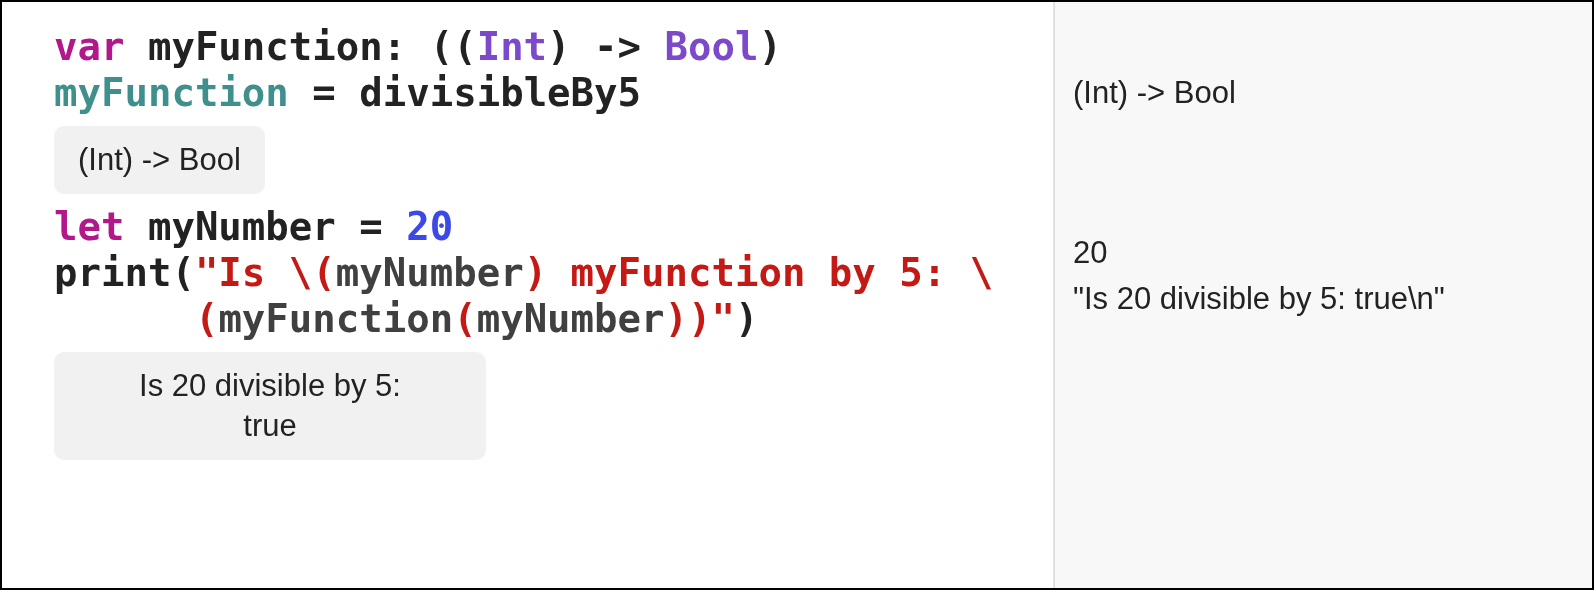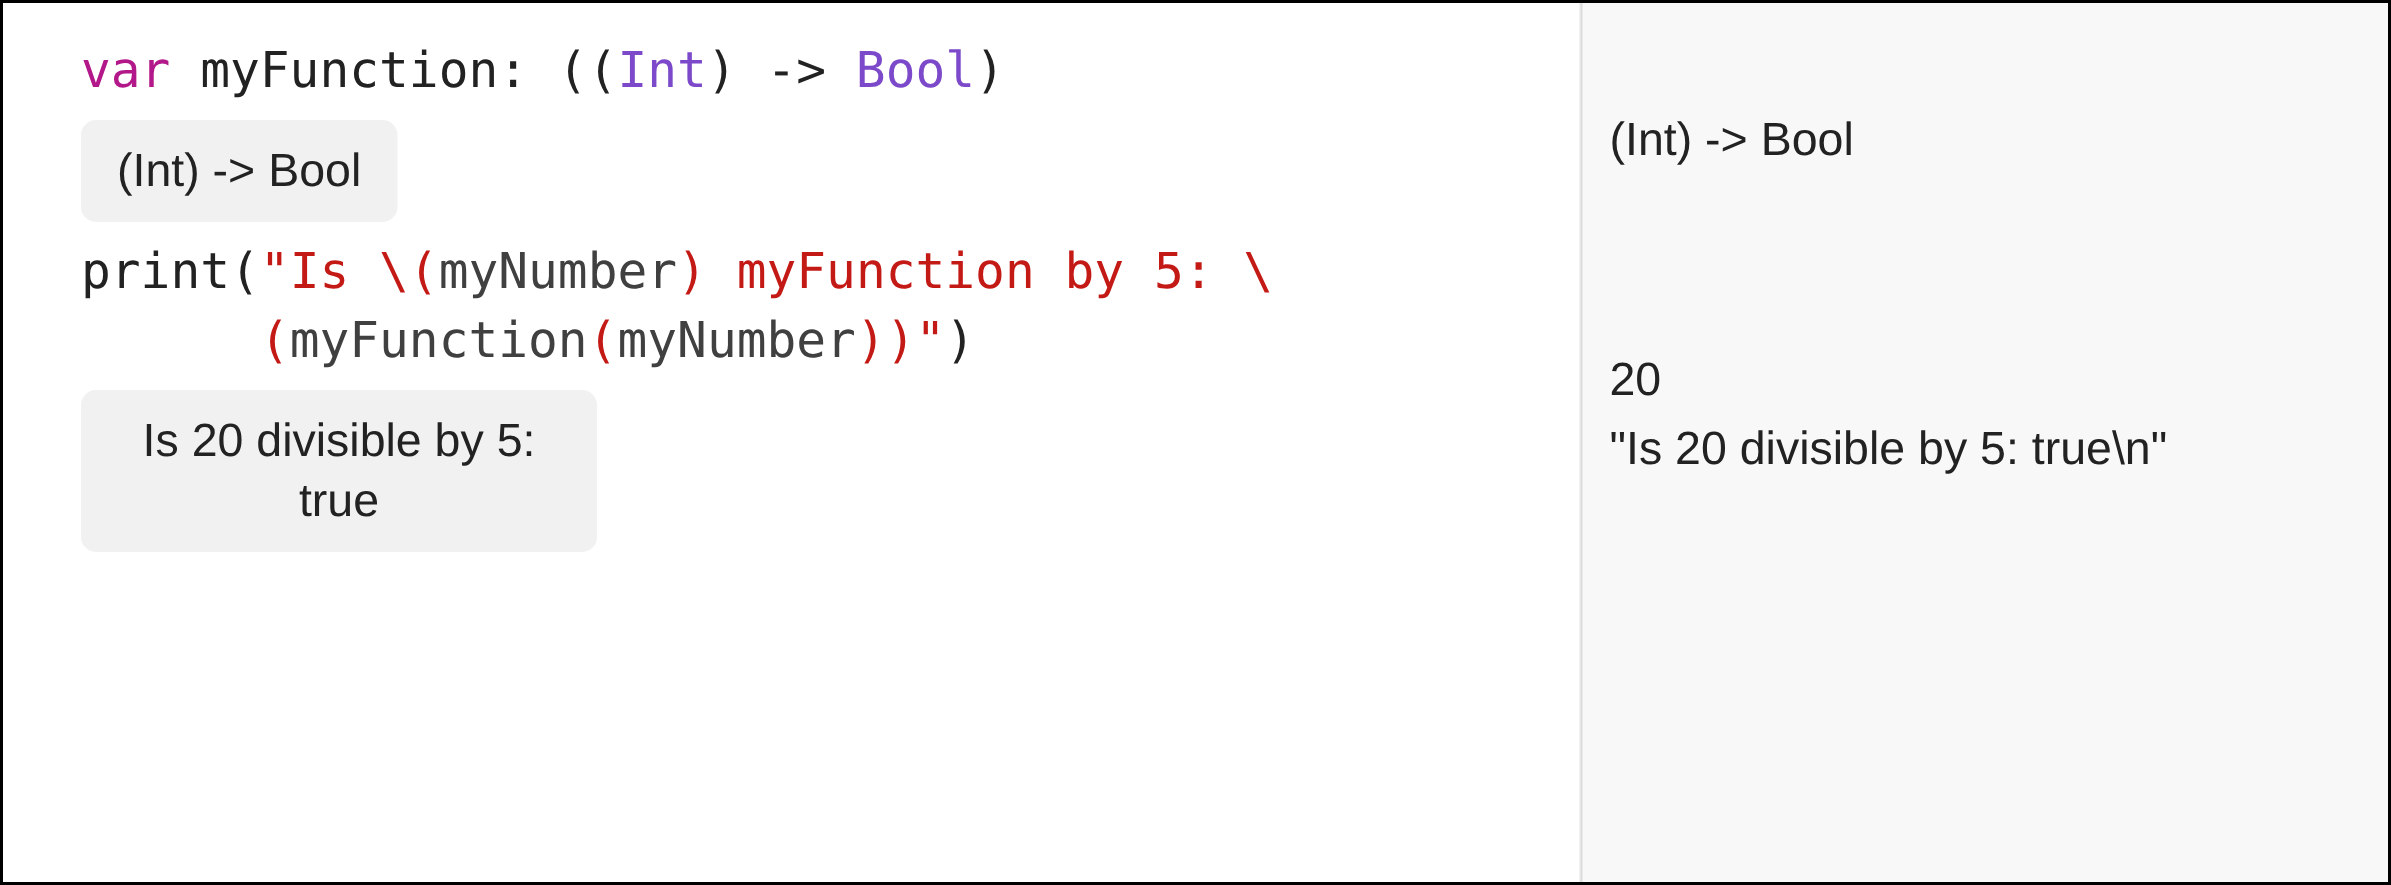--- a/index.html
+++ b/index.html
@@ -27,24 +27,25 @@
     background: #f8f8f8;
     border-left: 1px solid #dcdcdc;
     padding: 22px 20px 20px 18px;
     font-size: 31px;
     line-height: 46px;
     color: #222;
     font-family: -apple-system, "Helvetica Neue", Arial, sans-serif;
   }
   .code {
     font-family: "SF Mono", Menlo, Consolas, monospace;
-    font-size: 33px;
+    font-size: 39px;
     line-height: 46px;
     white-space: pre;
     color: #222;
+    font-weight: bold;
   }
   .kw-var   { color: #b21889; }  
   .kw-type  { color: #7b49c9; }  
   .kw-id    { color: #3f8f8d; }  
   .kw-num   { color: #3b49e6; }  
   .kw-str   { color: #c41a16; }  
   .kw-intrp { color: #404040; }  
   .inline-result {
     display: inline-block;
     background: #f1f1f1;
@@ -65,32 +66,34 @@
 <body>
 
 <div class="frame">
 
   <div class="code-pane">
 
     
     <div class="code"><span class="kw-var">var</span><span> myFunction: ((</span><span class="kw-type">Int</span><span>) -&gt; </span><span class="kw-type">Bool</span><span>)</span></div>
 
     
+    <div class="code"><span class="kw-id">myFunction</span><span> = </span><span>divisibleBy5</span></div>
 
     
     <div class="inline-result">(Int) -&gt; Bool</div>
 
     
+    <div class="code"><span class="kw-var">let</span><span> myNumber = </span><span class="kw-num">20</span></div>
 
     
     <div class="code"><span>print</span><span>(</span><span class="kw-str">"Is \(</span><span class="kw-intrp">myNumber</span><span class="kw-str">) myFunction by 5: \</span></div>
     <div class="code"><span>      </span><span class="kw-str">(</span><span class="kw-intrp">myFunction</span><span class="kw-str">(</span><span class="kw-intrp">myNumber</span><span class="kw-str">)</span><span class="kw-str">)</span><span class="kw-str">"</span><span>)</span></div>
 
     
-    <div class="inline-result" style="width:344px;">Is 20 divisible by 5:
+    <div class="inline-result" style="width:432px;">Is 20 divisible by 5:
 true</div>
 
   </div>
 
   <div class="results-pane">
     <div class="results-line">&nbsp;</div>
     <div class="results-line">(Int) -&gt; Bool</div>
     <div style="height:114px"></div>
     <div class="results-line">20</div>
     <div class="results-line">"Is 20 divisible by 5: true\n"</div>

